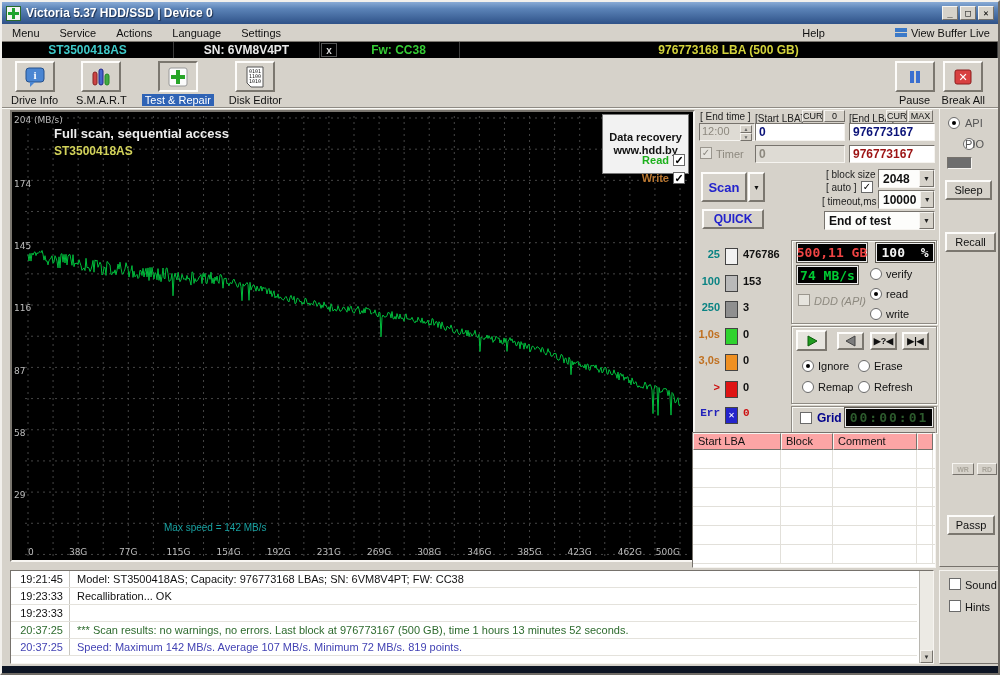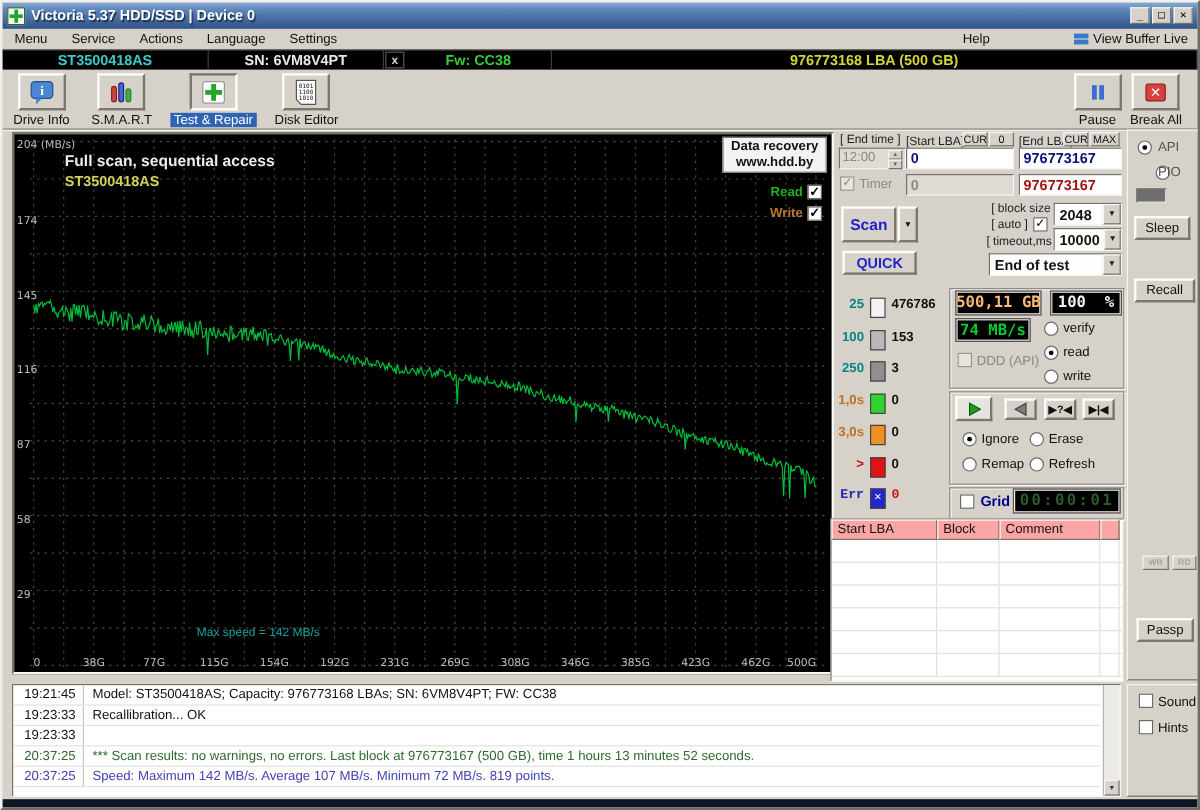--- a/index.html
+++ b/index.html
@@ -58,21 +58,21 @@
   #tb-right { margin-left:auto; display:flex; }
   #tb-right .tbtn { margin-right:4px; }
 
   
   #chart-panel { left:8px; top:108px; width:685px; height:452px; background:#000; }
   #chart-panel svg { display:block; }
   .overlay { position:absolute; pointer-events:none; }
   #chart-title { left:42px; top:14px; color:#ececec; font-weight:bold; font-size:13px; }
   #chart-model { left:42px; top:32px; color:#d2d25a; font-weight:bold; font-size:12px; }
   #chart-annot { left:152px; top:410px; color:#18a0a0; font-size:10px; }
-  #watermark { right:4px; top:2px; background:#f2f2f2; border:1px solid #777; padding:1px 6px;
+  #watermark { right:4px; top:2px; background:#f2f2f2; border:1px solid #777; padding:16px 6px;
     text-align:center; font-weight:bold; font-size:11px; color:#111; line-height:13px; }
   #legend { right:8px; top:42px; text-align:right; }
   .legrow { display:flex; align-items:center; justify-content:flex-end; gap:4px; margin-bottom:6px; }
   .legrow span { font-weight:bold; font-size:11px; }
 
   .cb { width:12px; height:12px; background:#fff; border:1px solid #6a6a6a; font-size:10px; line-height:10px;
     text-align:center; color:#000; display:inline-block; }
   .cb.checked::before { content:"✓"; }
   .cb.gray { background:#e6e4de; border-color:#9a968e; color:#8a867e; }
   .radio { width:12px; height:12px; border-radius:50%; background:#fff; border:1px solid #6a6a6a; display:inline-block; position:relative; }
@@ -370,25 +370,25 @@
       <span class="drop">▼</span>
   </div>
   <div class="abs select sunken" style="left:129px; top:103px; width:111px; height:19px;">
     <span class="val">End of test</span>
       <span class="drop">▼</span>
   </div>
 
   <span id="bins-anchor"></span>
 
   <div class="abs groupbox" style="left:96px; top:132px; width:146px; height:84px;"></div>
-  <div class="abs lcd" style="left:102px; top:135px; width:70px; height:19px; color:#fdba74;">500,11 GB</div>
+  <div class="abs lcd" style="left:102px; top:135px; width:70px; height:19px; color:#ef4444;">500,11 GB</div>
   <div class="abs lcd" style="left:181px; top:135px; width:58px; height:19px; color:#f2f2f2;">100  %</div>
   <div class="abs lcd" style="left:102px; top:158px; width:61px; height:18px; color:#00cc33;">74 MB/s</div>
   <span class="abs cb gray" style="left:103px; top:186px;"></span>
-  <span class="abs blbl gray-t" style="left:119px; top:187px; font-size:11px;">DDD (API)</span>
+  <span class="abs blbl gray-t" style="left:119px; top:187px; font-size:11px;font-style:italic;">DDD (API)</span>
   <span id="modes-anchor"></span>
 
   <div class="abs groupbox" style="left:96px; top:218px; width:146px; height:78px;"></div>
   <span class="abs pbtn raised2" style="left:101px; top:222px; width:31px; height:21px; background:#e6e4de;">
       <svg width="12" height="12">
         <polygon points="2,1 11,6 2,11" fill="#1f9c1f" stroke="#0c5c0c"></polygon>
       </svg>
     </span>
   <span class="abs pbtn raised2" style="left:142px; top:224px; width:27px; height:18px;">
       <svg width="12" height="12">

